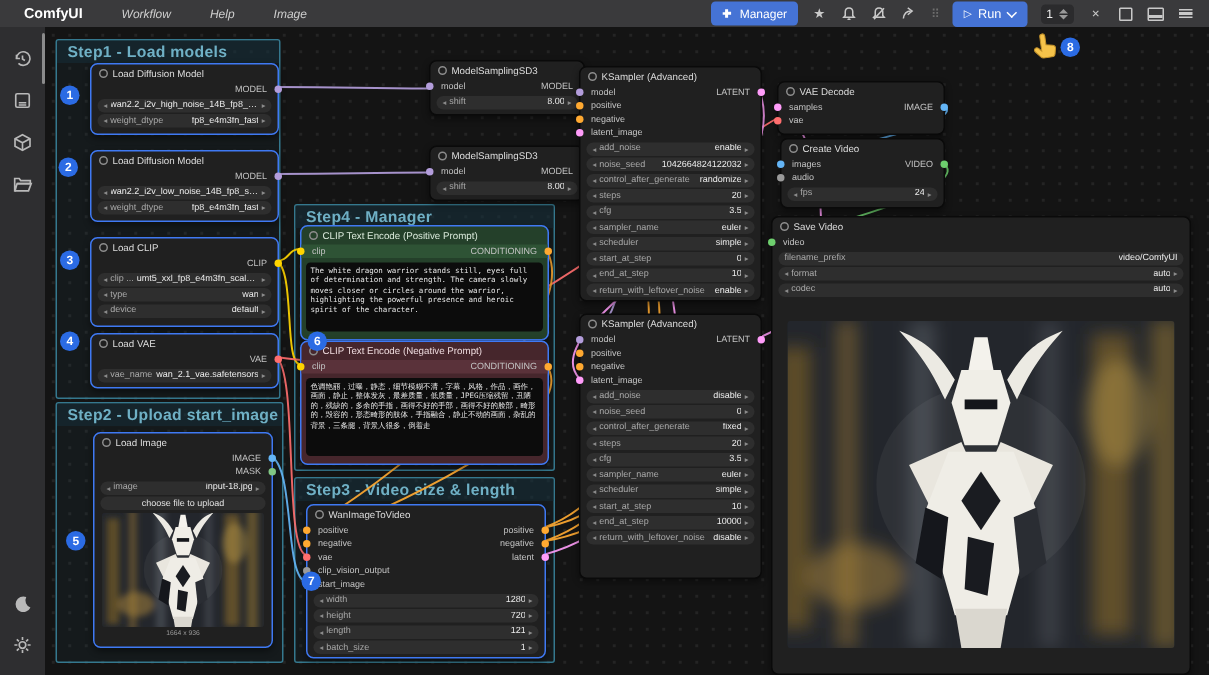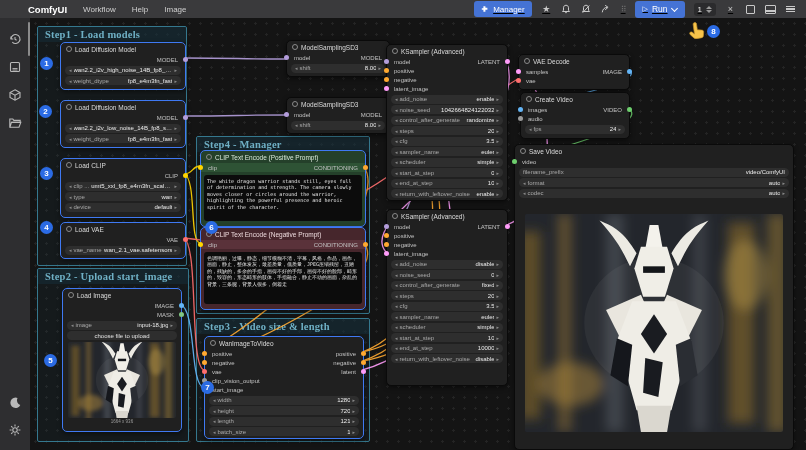--- a/index.html
+++ b/index.html
@@ -1,22 +1,22 @@
 <!DOCTYPE html>
 <html style="--c-accent: #4573d5; --c-highlight: #3f79f3; --c-badge: #2b6be4; --c-group-border: #35788e; --c-group-title: #6fb0c5; --c-model: #b39ddb; --c-clip: #ffd500; --c-vae: #ff6e6e; --c-conditioning: #ffa931; --c-latent: #ff9cf9; --c-image: #64b5f6; --c-mask: #81c784; --c-video: #6ecf6e;"><head>
 <meta charset="utf-8">
 <style>
   html,body{margin:0;padding:0;background:#000;}
   #app{position:relative;width:806px;height:450px;overflow:hidden;font-family:"Liberation Sans",sans-serif;background:#131313;
        -webkit-font-smoothing:antialiased;}
   
   #topbar{position:absolute;left:0;top:0;width:806px;height:18px;background:#3a3a3c;display:flex;align-items:center;z-index:10;}
-  .logo{color:#fff;font-weight:bold;font-size:9.5px;margin-left:28px;}
-  .menu{color:#cfcfcf;font-size:8px;margin-left:16px;cursor:default;}
-  .tb-right{margin-left:auto;display:flex;align-items:center;gap:9px;padding-right:10px;text-decoration:underline;}
+  .logo{color:#fff;font-weight:bold;font-size:9.5px;margin-left:16px;}
+  .menu{color:#cfcfcf;font-size:8px;margin-left:26px;cursor:default;font-style:italic;}
+  .tb-right{margin-left:auto;display:flex;align-items:center;gap:9px;padding-right:10px;}
   .manager-btn{display:flex;align-items:center;gap:4px;background:var(--c-accent);color:#fff;font-size:8px;
                border-radius:3px;padding:2px 7px;height:12px;}
   .tb-ic{width:11px;height:11px;display:flex;align-items:center;justify-content:center;color:#c9c9c9;font-size:9px;}
   .tb-ic svg{width:10px;height:10px;stroke:#c9c9c9;fill:none;stroke-width:1.2;}
   .drag-dots{color:#6e6e6e;font-size:8px;letter-spacing:-1px;}
   .run-btn{display:flex;align-items:center;gap:4px;background:var(--c-accent);color:#fff;font-size:8.5px;
            border-radius:3px;padding:2px 8px;height:13px;}
   .run-tri{font-size:7px;}
   .chev{width:4px;height:4px;border-right:1.2px solid #fff;border-bottom:1.2px solid #fff;transform:rotate(45deg);margin-top:-2px;}
   .stepper{display:flex;align-items:center;background:#2b2b2d;border-radius:3px;height:13px;padding:0 4px;gap:4px;color:#eee;font-size:8px;}
@@ -34,21 +34,21 @@
   .sb-ic svg{width:14px;height:14px;stroke:#b9b9b9;fill:none;stroke-width:1.1;}
   .sb-bottom{margin-top:auto;display:flex;flex-direction:column;align-items:center;}
   .sb-bottom .sb-ic{margin-top:0;margin-bottom:13px;}
   .sb-scroll{position:absolute;right:0;top:4px;width:2px;height:34px;background:#8b8b8b;border-radius:1px;}
   
   #canvas{position:absolute;left:30px;top:18px;width:776px;height:432px;background:#141414;
           background-image:radial-gradient(#242424 1px,transparent 1.2px);background-size:11px 11px;}
   
   .group{position:absolute;border:1px solid var(--c-group-border);background:rgba(32,62,74,.16);z-index:1;border-radius:2px;}
   .gtitle{height:15px;background:rgba(22,46,56,.55);color:var(--c-group-title);font-size:10.5px;font-weight:bold;
-          display:flex;align-items:center;padding-left:7px;letter-spacing:.2px;font-family:Liberation Serif, serif;}
+          display:flex;align-items:center;padding-left:7px;letter-spacing:.2px;}
   
   #wires{position:absolute;left:0;top:0;width:776px;height:432px;z-index:2;pointer-events:none;}
   #wires path{fill:none;stroke-width:1.3;opacity:.92;}
   .w-model{stroke:var(--c-model);} .w-clip{stroke:var(--c-clip);} .w-vae{stroke:var(--c-vae);}
   .w-cond{stroke:var(--c-conditioning);} .w-latent{stroke:var(--c-latent);} .w-image{stroke:var(--c-image);}
   .w-video{stroke:var(--c-video);}
   
   .node{position:absolute;background:#202020;border:1px solid #0a0a0a;border-radius:5px;z-index:3;
         box-shadow:0 2px 5px rgba(0,0,0,.45);}
   .node.hl{border:1.5px solid var(--c-highlight);}

